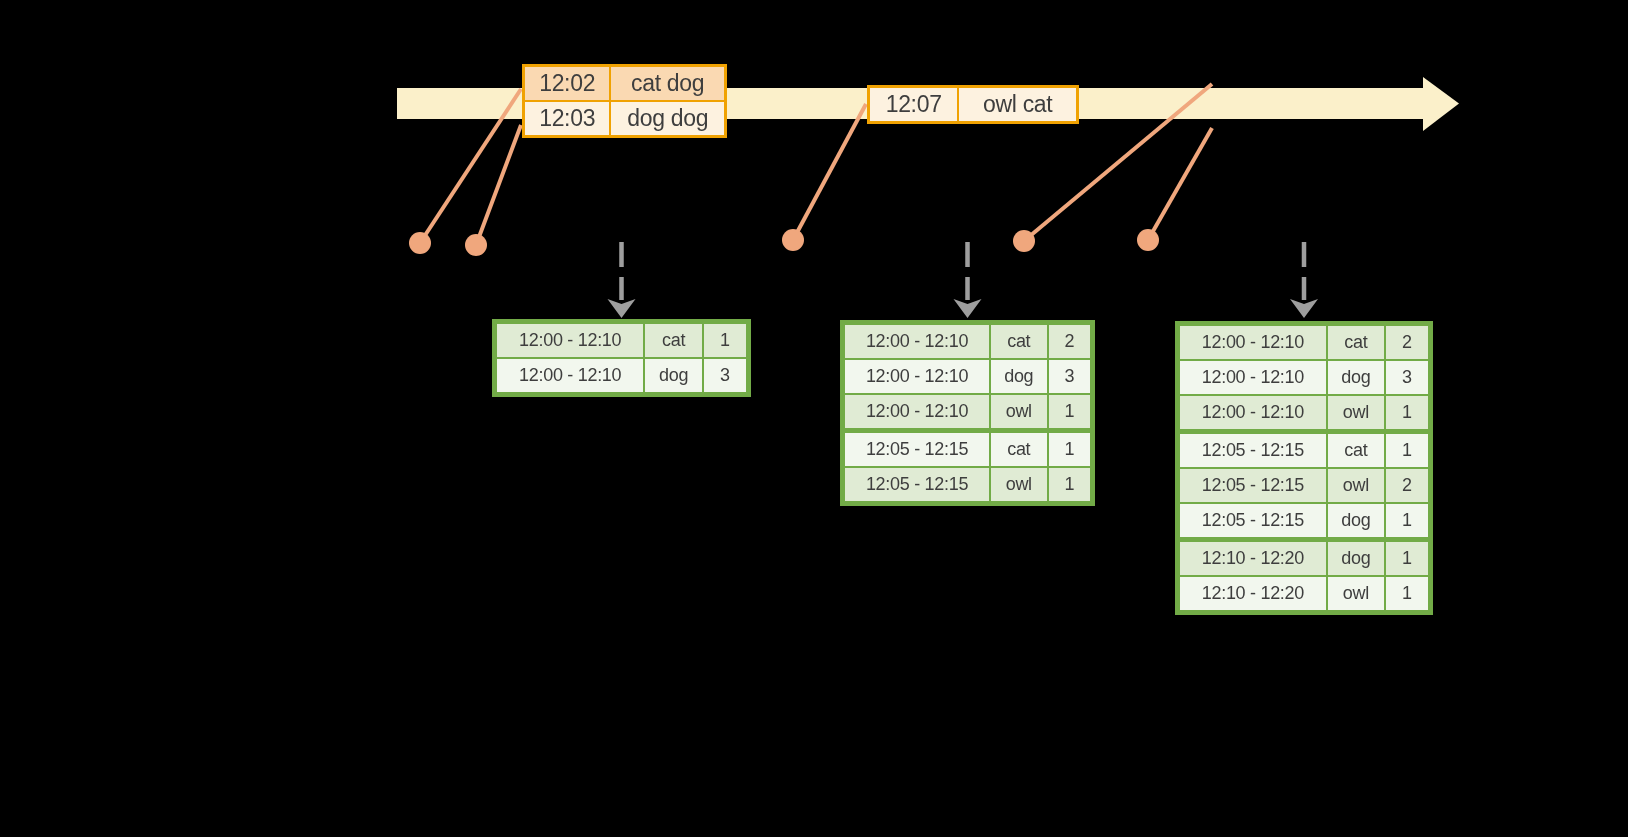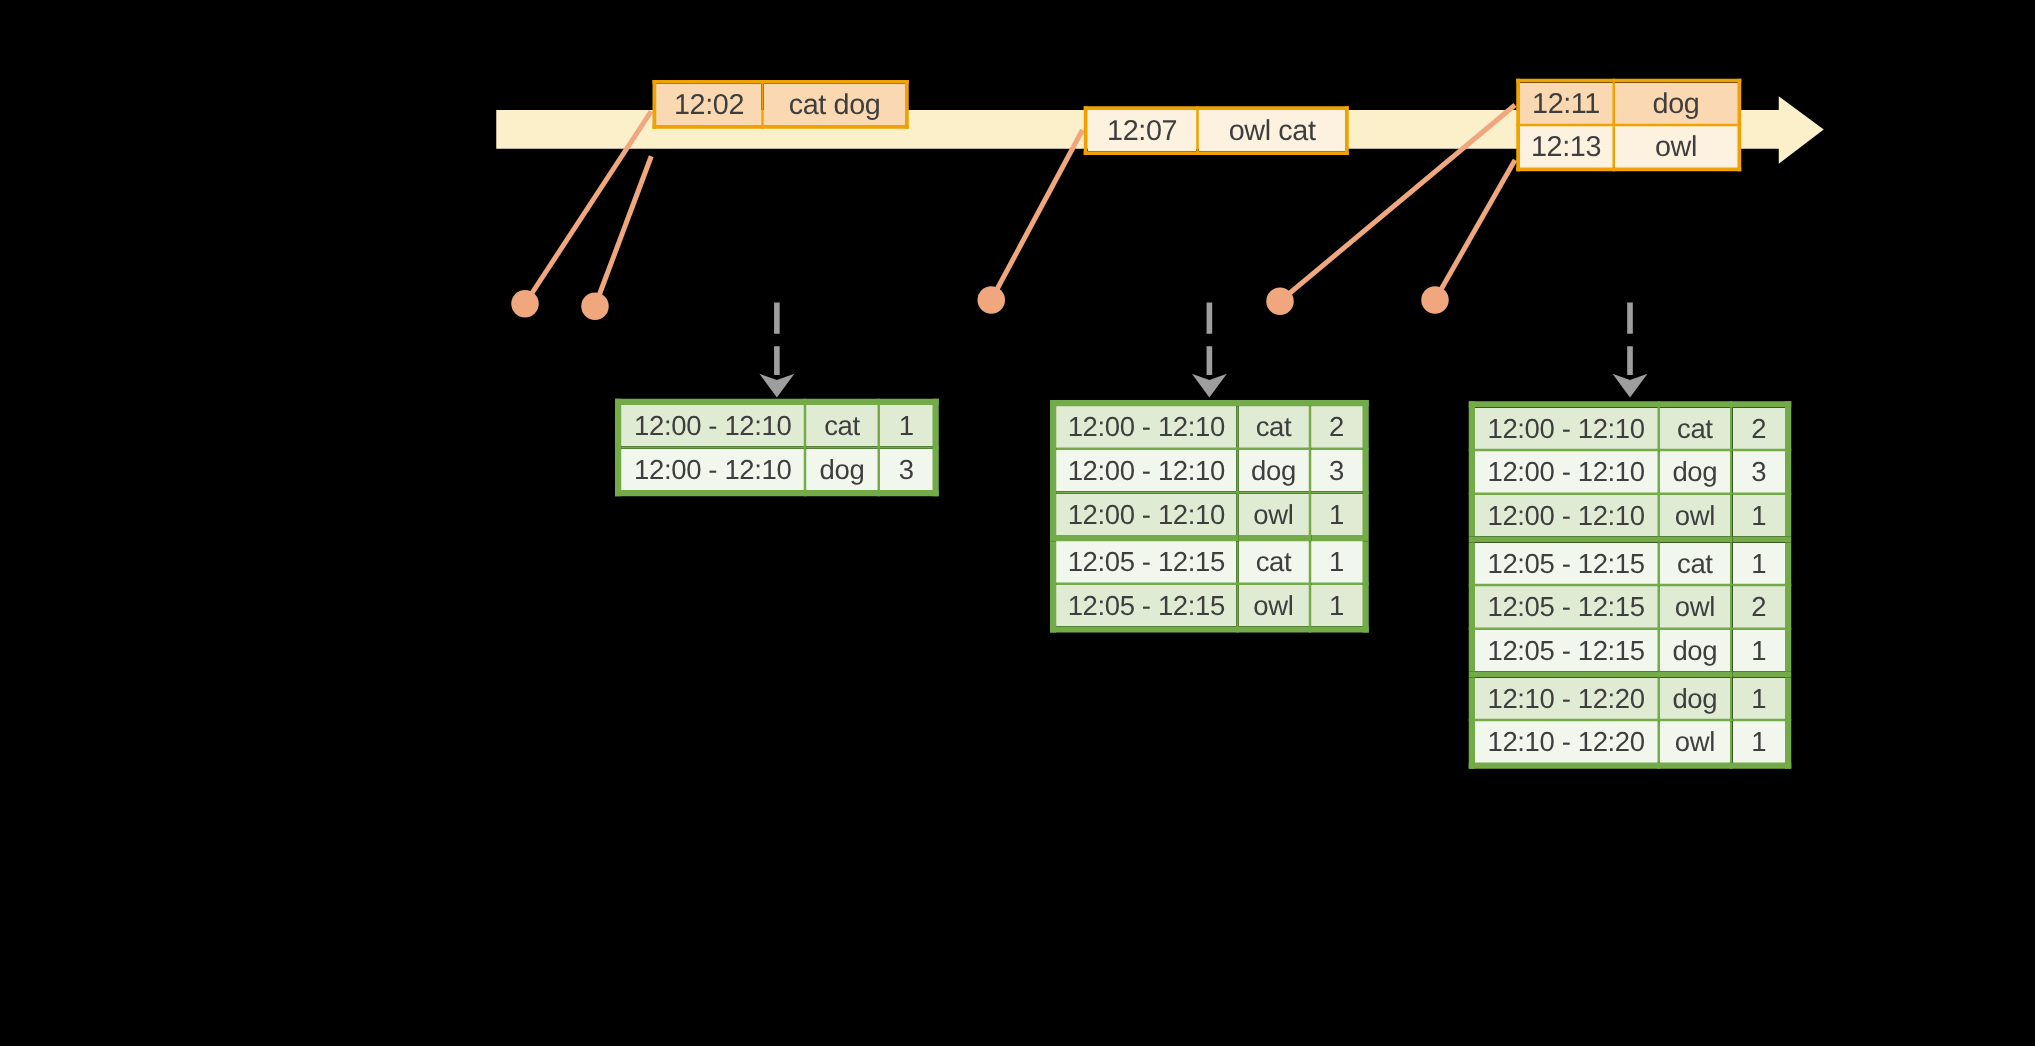--- a/index.html
+++ b/index.html
@@ -50,21 +50,21 @@
 
   #event-table-1 { left: 522px; top: 64px;  width: 205px; padding-left: 39px; }
   #event-table-2 { left: 867px; top: 85px;  width: 212px; }
   #event-table-3 { left: 1213px; top: 63px; width: 180px; }
 
   
   .result-table { border: 5px solid var(--result-border); }
   .result-table td {
     border: 2px solid var(--result-border);
     height: 33px;
-    font-size: 22px;
+    font-size: 18px;
   }
   .result-table tr.shade-a td { background: var(--result-fill-dark); }
   .result-table tr.shade-b td { background: var(--result-fill-light); }
   .result-table tr.group-start td { border-top: 5px solid var(--result-border); }
 
   #result-table-1 { left: 492px;  top: 319px; width: 259px; }
   #result-table-2 { left: 840px;  top: 320px; width: 255px; }
   #result-table-3 { left: 1175px; top: 321px; width: 258px; }
 
   .col-time  { width: 43%; }
@@ -112,52 +112,40 @@
   <table id="event-table-1" class="event-table">
     <colgroup>
         <col class="col-time">
         <col class="col-words">
       </colgroup>
     <tbody>
         <tr class="shade-a">
           <td>12:02</td>
           <td>cat dog</td>
         </tr>
+        <tr class="shade-b">
+          <td>12:03</td>
+          <td>dog dog</td>
+        </tr>
       </tbody>
   </table>
 
   <table id="event-table-2" class="event-table">
     <colgroup>
         <col class="col-time">
         <col class="col-words">
       </colgroup>
     <tbody>
         <tr class="shade-b">
           <td>12:07</td>
           <td>owl cat</td>
         </tr>
       </tbody>
   </table>
 
-  <table id="event-table-3" class="event-table">
-    <colgroup>
-        <col class="col-time">
-        <col class="col-words">
-      </colgroup>
-    <tbody>
-        <tr class="shade-a">
-          <td>12:11</td>
-          <td>dog</td>
-        </tr>
-        <tr class="shade-b">
-          <td>12:13</td>
-          <td>owl</td>
-        </tr>
-      </tbody>
-  </table>
 
   <table id="result-table-1" class="result-table">
     <colgroup>
         <col class="col-window">
         <col class="col-word">
         <col class="col-count">
       </colgroup>
     <tbody>
         <tr class="shade-a">
           <td>12:00 - 12:10</td>

